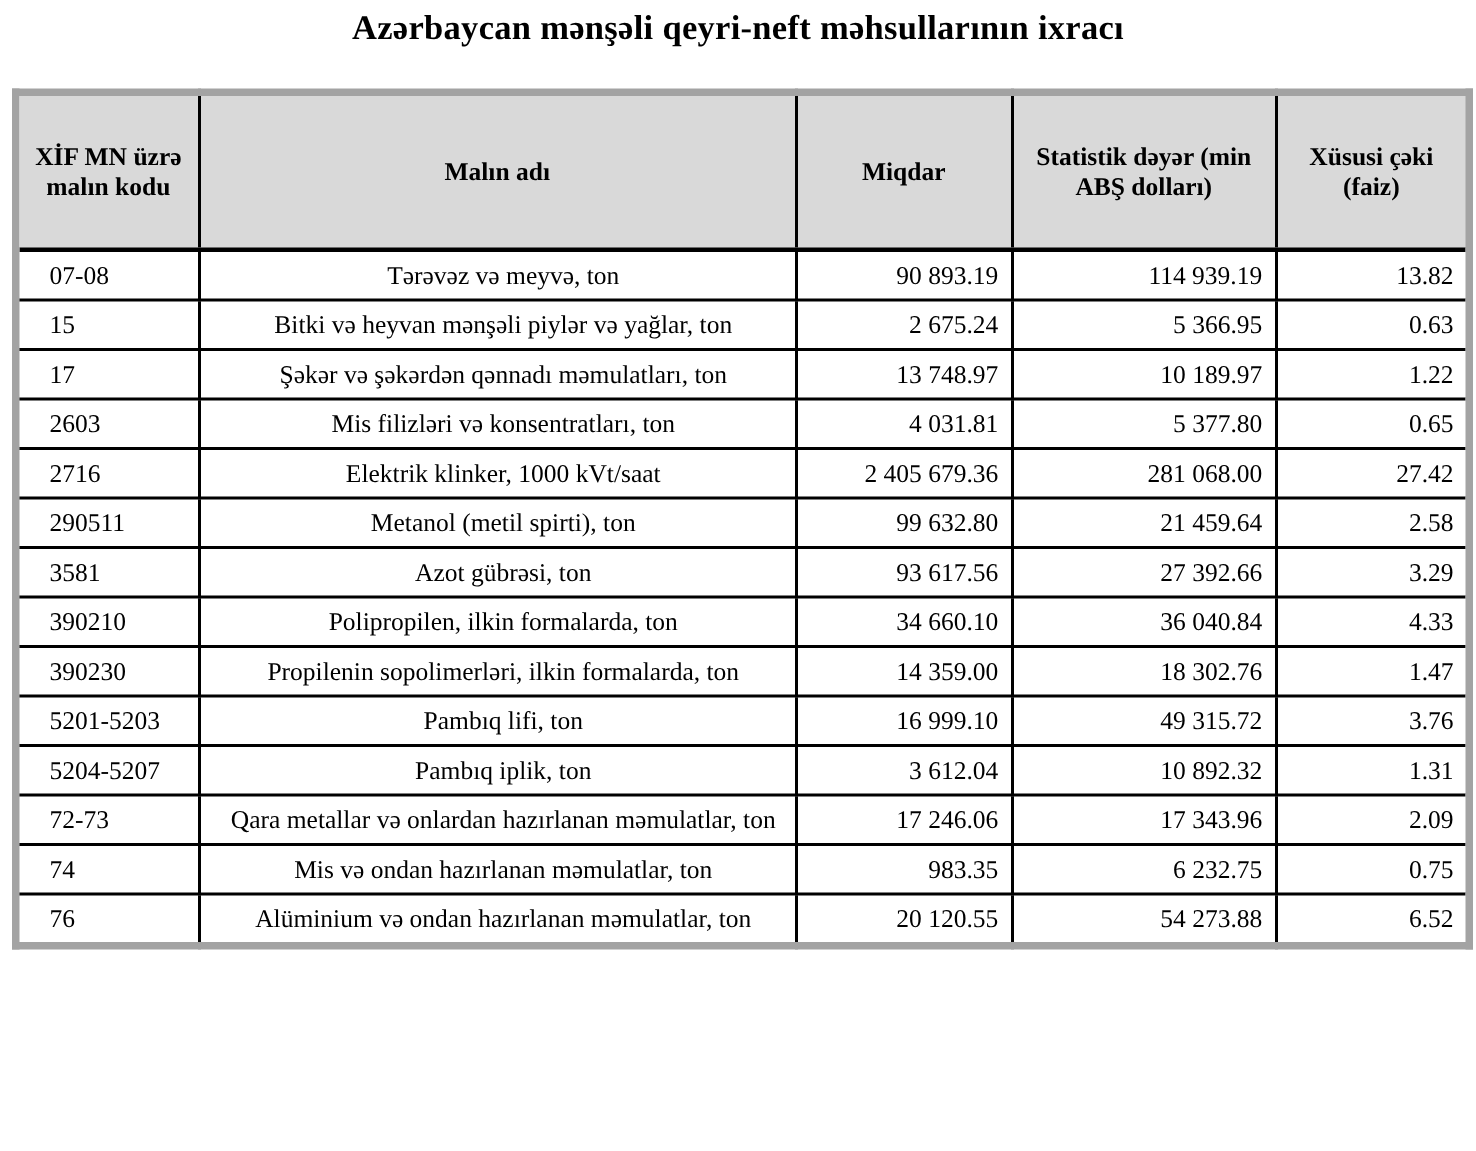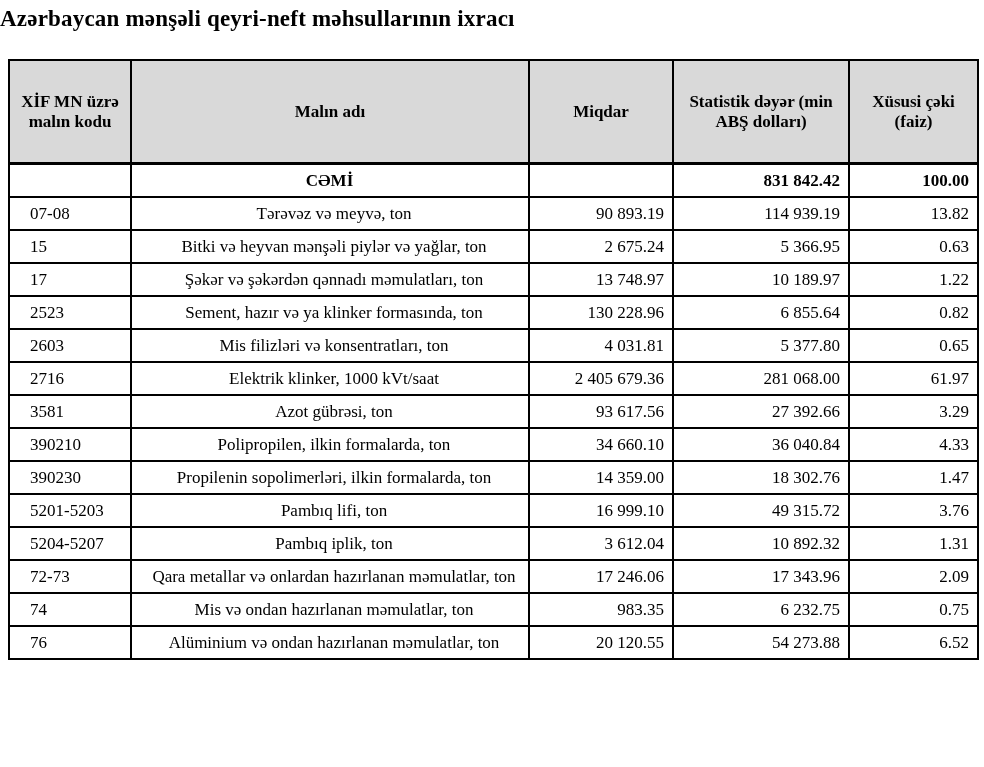--- a/index.html
+++ b/index.html
@@ -11,31 +11,31 @@
   }
   .page {
     position: relative;
     width: 984px;
     height: 767px;
     background: #ffffff;
     overflow: hidden;
   }
   .doc-title {
     margin: 6px 0 0 0;
-    text-align: left;
+    text-align: center;
     font-size: 23px;
     font-weight: bold;
     letter-spacing: 0.2px;
   }
   table.export-table {
     border-collapse: collapse;
     table-layout: fixed;
     margin: 27px 0 0 8px;
     width: 969px;
-    border: 2px solid #a3a3a3;
+    border: 5px solid #a3a3a3;
   }
   .export-table th,
   .export-table td {
     border: 2px solid #000000;
     font-size: 17px;
     vertical-align: middle;
     padding: 0;
     overflow: hidden;
   }
   .export-table thead th {
@@ -95,27 +95,20 @@
     <thead>
       <tr>
         <th>XİF MN üzrə malın kodu</th>
         <th>Malın adı</th>
         <th>Miqdar</th>
         <th>Statistik dəyər (min ABŞ dolları)</th>
         <th>Xüsusi çəki (faiz)</th>
       </tr>
     </thead>
     <tbody>
-      <tr class="total-row">
-        <td class="c-code"></td>
-        <td class="c-name">CƏMİ</td>
-        <td class="c-num"></td>
-        <td class="c-num">831 842.42</td>
-        <td class="c-num">100.00</td>
-      </tr>
 
       <tr>
         <td class="c-code">07-08</td>
         <td class="c-name">Tərəvəz və meyvə, ton</td>
         <td class="c-num">90 893.19</td>
         <td class="c-num">114 939.19</td>
         <td class="c-num">13.82</td>
       </tr>
       <tr>
         <td class="c-code">15</td>
@@ -125,39 +118,39 @@
         <td class="c-num">0.63</td>
       </tr>
       <tr>
         <td class="c-code">17</td>
         <td class="c-name">Şəkər və şəkərdən qənnadı məmulatları, ton</td>
         <td class="c-num">13 748.97</td>
         <td class="c-num">10 189.97</td>
         <td class="c-num">1.22</td>
       </tr>
       <tr>
-        <td class="c-code">2523</td>
-        <td class="c-name">Sement, hazır və ya klinker formasında, ton</td>
-        <td class="c-num">130 228.96</td>
-        <td class="c-num">6 855.64</td>
-        <td class="c-num">0.82</td>
-      </tr>
-      <tr>
         <td class="c-code">2603</td>
         <td class="c-name">Mis filizləri və konsentratları, ton</td>
         <td class="c-num">4 031.81</td>
         <td class="c-num">5 377.80</td>
         <td class="c-num">0.65</td>
       </tr>
       <tr>
         <td class="c-code">2716</td>
         <td class="c-name">Elektrik klinker, 1000 kVt/saat</td>
         <td class="c-num">2 405 679.36</td>
         <td class="c-num">281 068.00</td>
-        <td class="c-num">61.97</td>
+        <td class="c-num">27.42</td>
+      </tr>
+      <tr>
+        <td class="c-code">290511</td>
+        <td class="c-name">Metanol (metil spirti), ton</td>
+        <td class="c-num">99 632.80</td>
+        <td class="c-num">21 459.64</td>
+        <td class="c-num">2.58</td>
       </tr>
       <tr>
         <td class="c-code">3581</td>
         <td class="c-name">Azot gübrəsi, ton</td>
         <td class="c-num">93 617.56</td>
         <td class="c-num">27 392.66</td>
         <td class="c-num">3.29</td>
       </tr>
       <tr>
         <td class="c-code">390210</td>

